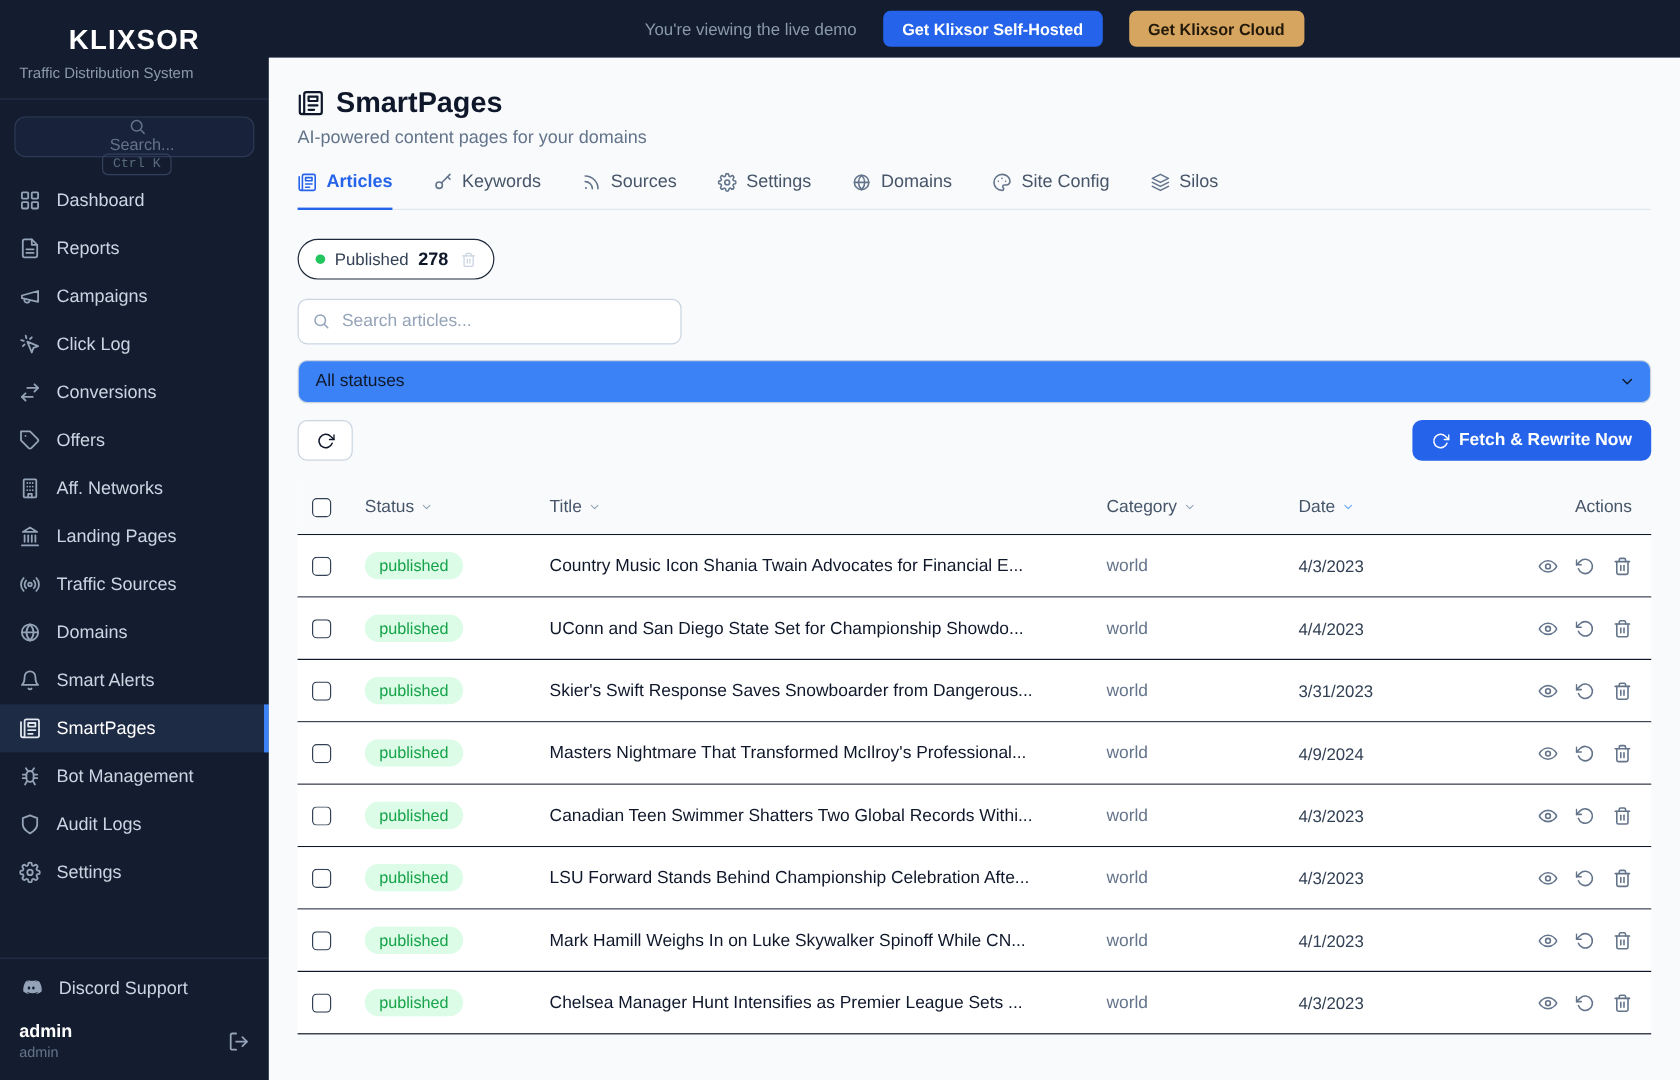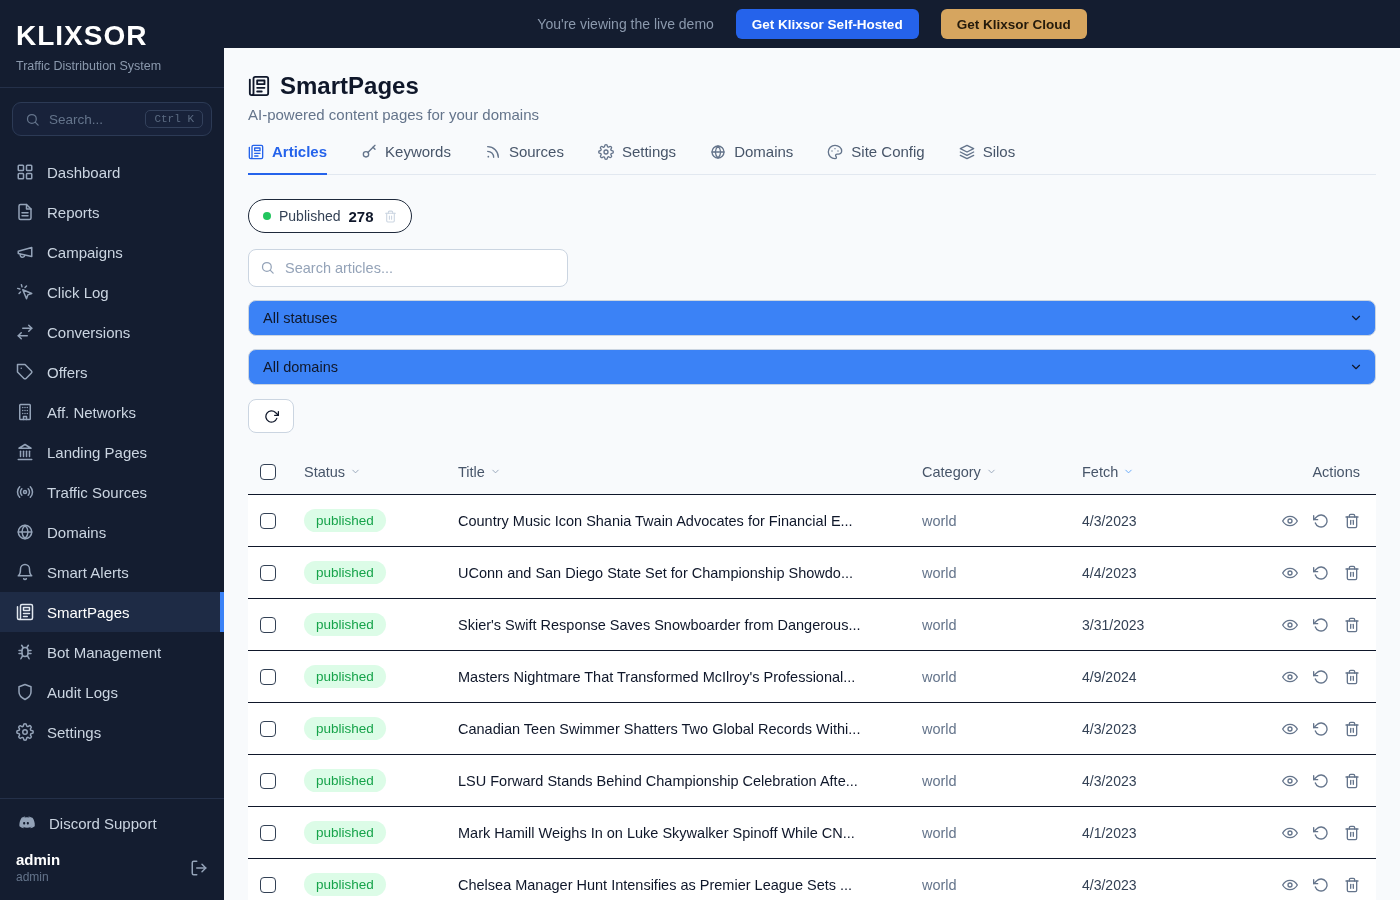--- a/index.html
+++ b/index.html
@@ -2,24 +2,24 @@
 <html><head>
 <meta charset="utf-8">
 <style>
   * { margin:0; padding:0; box-sizing:border-box; }
   html,body { width:1400px; height:900px; overflow:hidden; font-family:"Liberation Sans", sans-serif; }
   .app { position:relative; width:1400px; height:900px; background:#141d30; }
 
   
   .sidebar { position:absolute; left:0; top:0; width:224px; height:900px; background:#141d30; display:flex; flex-direction:column; }
   .logo-block { padding:20px 16px 14px; }
-  .logo { color:#ffffff; font-size:28px; font-weight:800; letter-spacing:1px; }
+  .logo { color:#ffffff; font-size:23px; font-weight:800; letter-spacing:1px;text-align:center; }
   .tagline { color:#8b99ad; font-size:12.5px; margin-top:7px; }
   .sb-divider { height:1px; background:#243049; }
-  .sb-search { margin:14px 12px 10px; height:34px; background:#18223a; border:1px solid #2c3a55; border-radius:9px; display:flex; align-items:center; padding:0 8px 0 12px; cursor:pointer; }
+  .sb-search { margin:14px 12px 10px; height:34px; background:#18223a; border:1px solid #2c3a55; border-radius:9px; display:flex; align-items:center; padding:0 8px 0 12px; cursor:pointer;flex-direction:column; }
   .sb-search .ic { width:15px; height:15px; color:#64748b; }
   .sb-search-ph { flex:1; color:#64748b; font-size:13.5px; margin-left:9px; }
   .kbd { color:#5b6b82; font-size:11px; font-family:"Liberation Mono", monospace; border:1px solid #33415c; border-radius:5px; padding:2px 8px; }
   .sb-nav { flex:0 0 auto; padding-top:6px; }
   .nav-item { position:relative; height:40px; display:flex; align-items:center; gap:13px; padding:0 16px; color:#cbd5e1; font-size:15px; cursor:pointer; }
   .nav-item .ic { width:18px; height:18px; color:#94a3b8; flex:0 0 auto; }
   .nav-item.active { background:#1e2b45; color:#ffffff; }
   .nav-item.active .ic { color:#e2e8f0; }
   .active-bar { position:absolute; right:0; top:0; width:4px; height:100%; background:#3b82f6; }
   .sb-bottom { margin-top:auto; }
@@ -411,38 +411,39 @@
     </div>
 
     <div class="select">
       <span>All statuses</span>
       <span class="ic">
           <svg viewBox="0 0 24 24" fill="none" stroke="currentColor" stroke-width="2" stroke-linecap="round" stroke-linejoin="round">
             <polyline points="6 9 12 15 18 9"></polyline>
           </svg>
         </span>
     </div>
-    <div class="select">
-      <span>All domains</span>
-      <span class="ic">
-          <svg viewBox="0 0 24 24" fill="none" stroke="currentColor" stroke-width="2" stroke-linecap="round" stroke-linejoin="round">
-            <polyline points="6 9 12 15 18 9"></polyline>
-          </svg>
-        </span>
-    </div>
 
     <div class="actions-row">
       <div class="refresh-btn">
         <span class="ic">
             <svg viewBox="0 0 24 24" fill="none" stroke="currentColor" stroke-width="2" stroke-linecap="round" stroke-linejoin="round">
               <polyline points="23 4 23 10 17 10"></polyline>
               <path d="M20.49 15a9 9 0 1 1-2.12-9.36L23 10"></path>
             </svg>
           </span>
       </div>
+      <button class="fetch-btn">
+        <span class="ic">
+            <svg viewBox="0 0 24 24" fill="none" stroke="currentColor" stroke-width="2" stroke-linecap="round" stroke-linejoin="round">
+              <polyline points="23 4 23 10 17 10"></polyline>
+              <path d="M20.49 15a9 9 0 1 1-2.12-9.36L23 10"></path>
+            </svg>
+          </span>
+        <span>Fetch &amp; Rewrite Now</span>
+      </button>
     </div>
 
     <div class="table">
       <div class="thead" id="table-head">
           <div class="th">
             <span class="checkbox"></span>
           </div>
           <div class="th">
             <span>Status</span>
             <span class="ic">
@@ -461,21 +462,21 @@
           </div>
           <div class="th">
             <span>Category</span>
             <span class="ic">
               <svg viewBox="0 0 24 24" fill="none" stroke="currentColor" stroke-width="2" stroke-linecap="round" stroke-linejoin="round">
                 <polyline points="6 9 12 15 18 9"></polyline>
               </svg>
             </span>
           </div>
           <div class="th sorted">
-            <span>Fetch</span>
+            <span>Date</span>
             <span class="ic">
               <svg viewBox="0 0 24 24" fill="none" stroke="currentColor" stroke-width="2" stroke-linecap="round" stroke-linejoin="round">
                 <polyline points="6 9 12 15 18 9"></polyline>
               </svg>
             </span>
           </div>
           <div class="th c-actions">
             <span>Actions</span>
           </div>
         </div>

